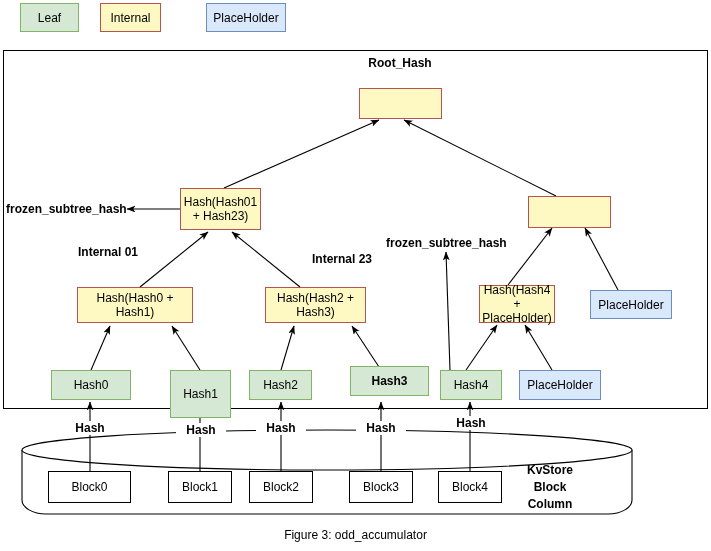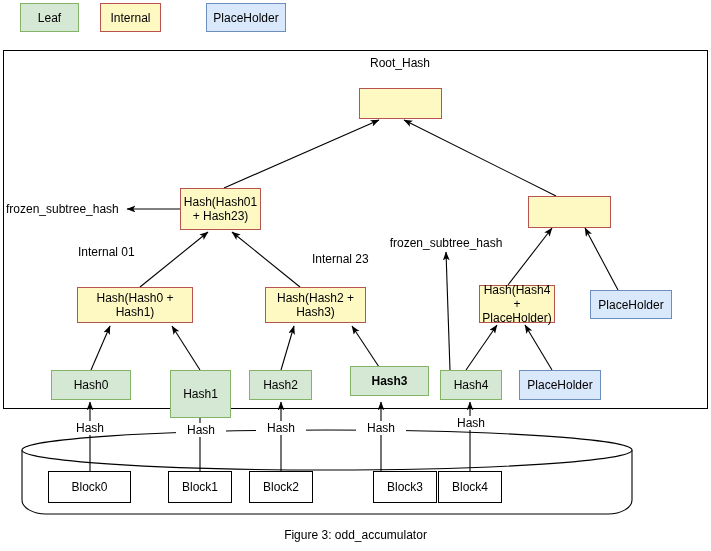--- a/index.html
+++ b/index.html
@@ -49,20 +49,21 @@
     border: 1px solid #000000;
   }
   .label {
     position: absolute;
     font-size: 12px;
     line-height: 14px;
     color: #000000;
     text-align: center;
     white-space: pre-line;
     z-index: 6;
+    font-weight: bold;
   }
   .outer-frame {
     position: absolute;
     box-sizing: border-box;
     border: 1px solid #000000;
     background: transparent;
     z-index: 1;
   }
   #edges {
     position: absolute;
@@ -217,31 +218,34 @@
   <div class="node placeholder" style="left:519px; top:370px; width:82px; height:30px;">
     <span>PlaceHolder</span>
   </div>
 
   <div class="label" style="left:65px; top:421px; width:50px; background:#ffffff;">Hash</div>
   <div class="label" style="left:176px; top:423px; width:50px; background:#ffffff;">Hash</div>
   <div class="label" style="left:256px; top:421px; width:50px; background:#ffffff;">Hash</div>
   <div class="label" style="left:356px; top:421px; width:50px; background:#ffffff;">Hash</div>
   <div class="label" style="left:446px; top:416px; width:50px; background:#ffffff;">Hash</div>
 
+  <div class="label" style="left:500px; top:462px; width:100px; line-height:17px;">KvStore
+Block
+Column</div>
 
   <div class="node plainbox" style="left:48px; top:471px; width:83px; height:32px;">
     <span>Block0</span>
   </div>
   <div class="node plainbox" style="left:168px; top:471px; width:64px; height:32px;">
     <span>Block1</span>
   </div>
   <div class="node plainbox" style="left:249px; top:471px; width:64px; height:32px;">
     <span>Block2</span>
   </div>
-  <div class="node plainbox" style="left:349px; top:471px; width:64px; height:32px;margin-left:24px;">
+  <div class="node plainbox" style="left:349px; top:471px; width:64px; height:32px;">
     <span>Block3</span>
   </div>
   <div class="node plainbox" style="left:438px; top:471px; width:64px; height:32px;">
     <span>Block4</span>
   </div>
 
   <div class="caption" style="top:528px;">Figure 3: odd_accumulator</div>
 
 </div>
 

